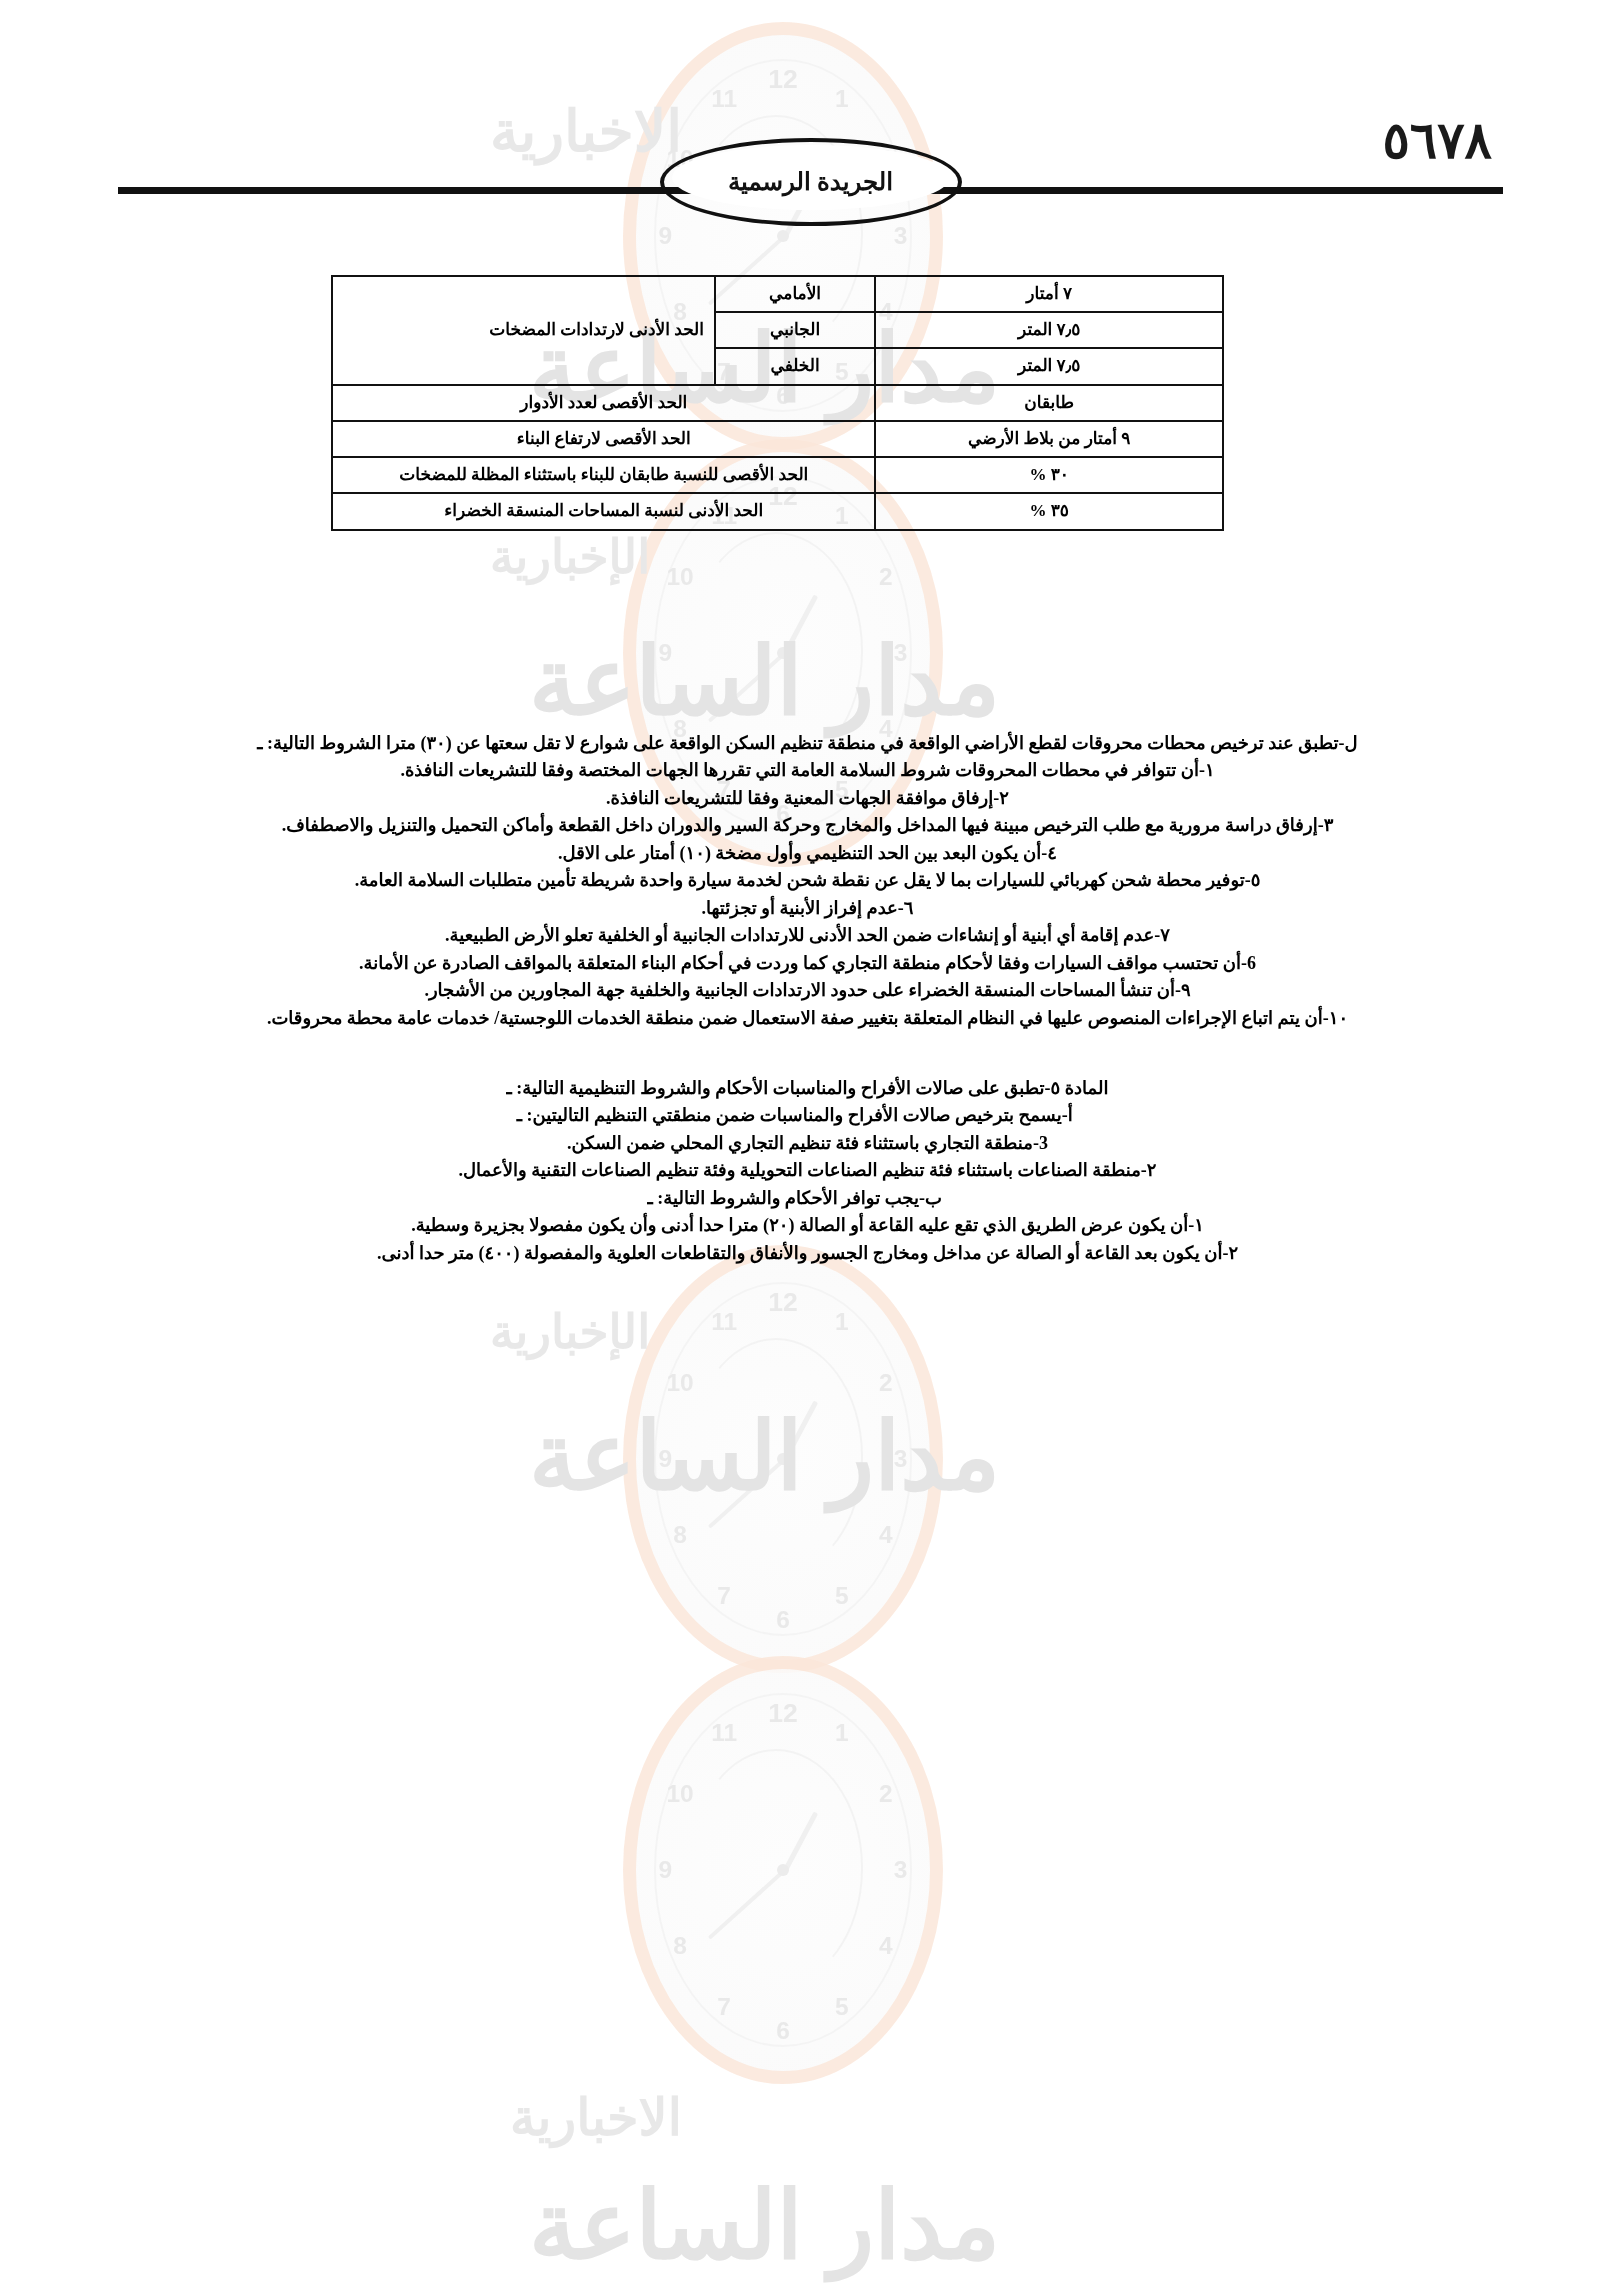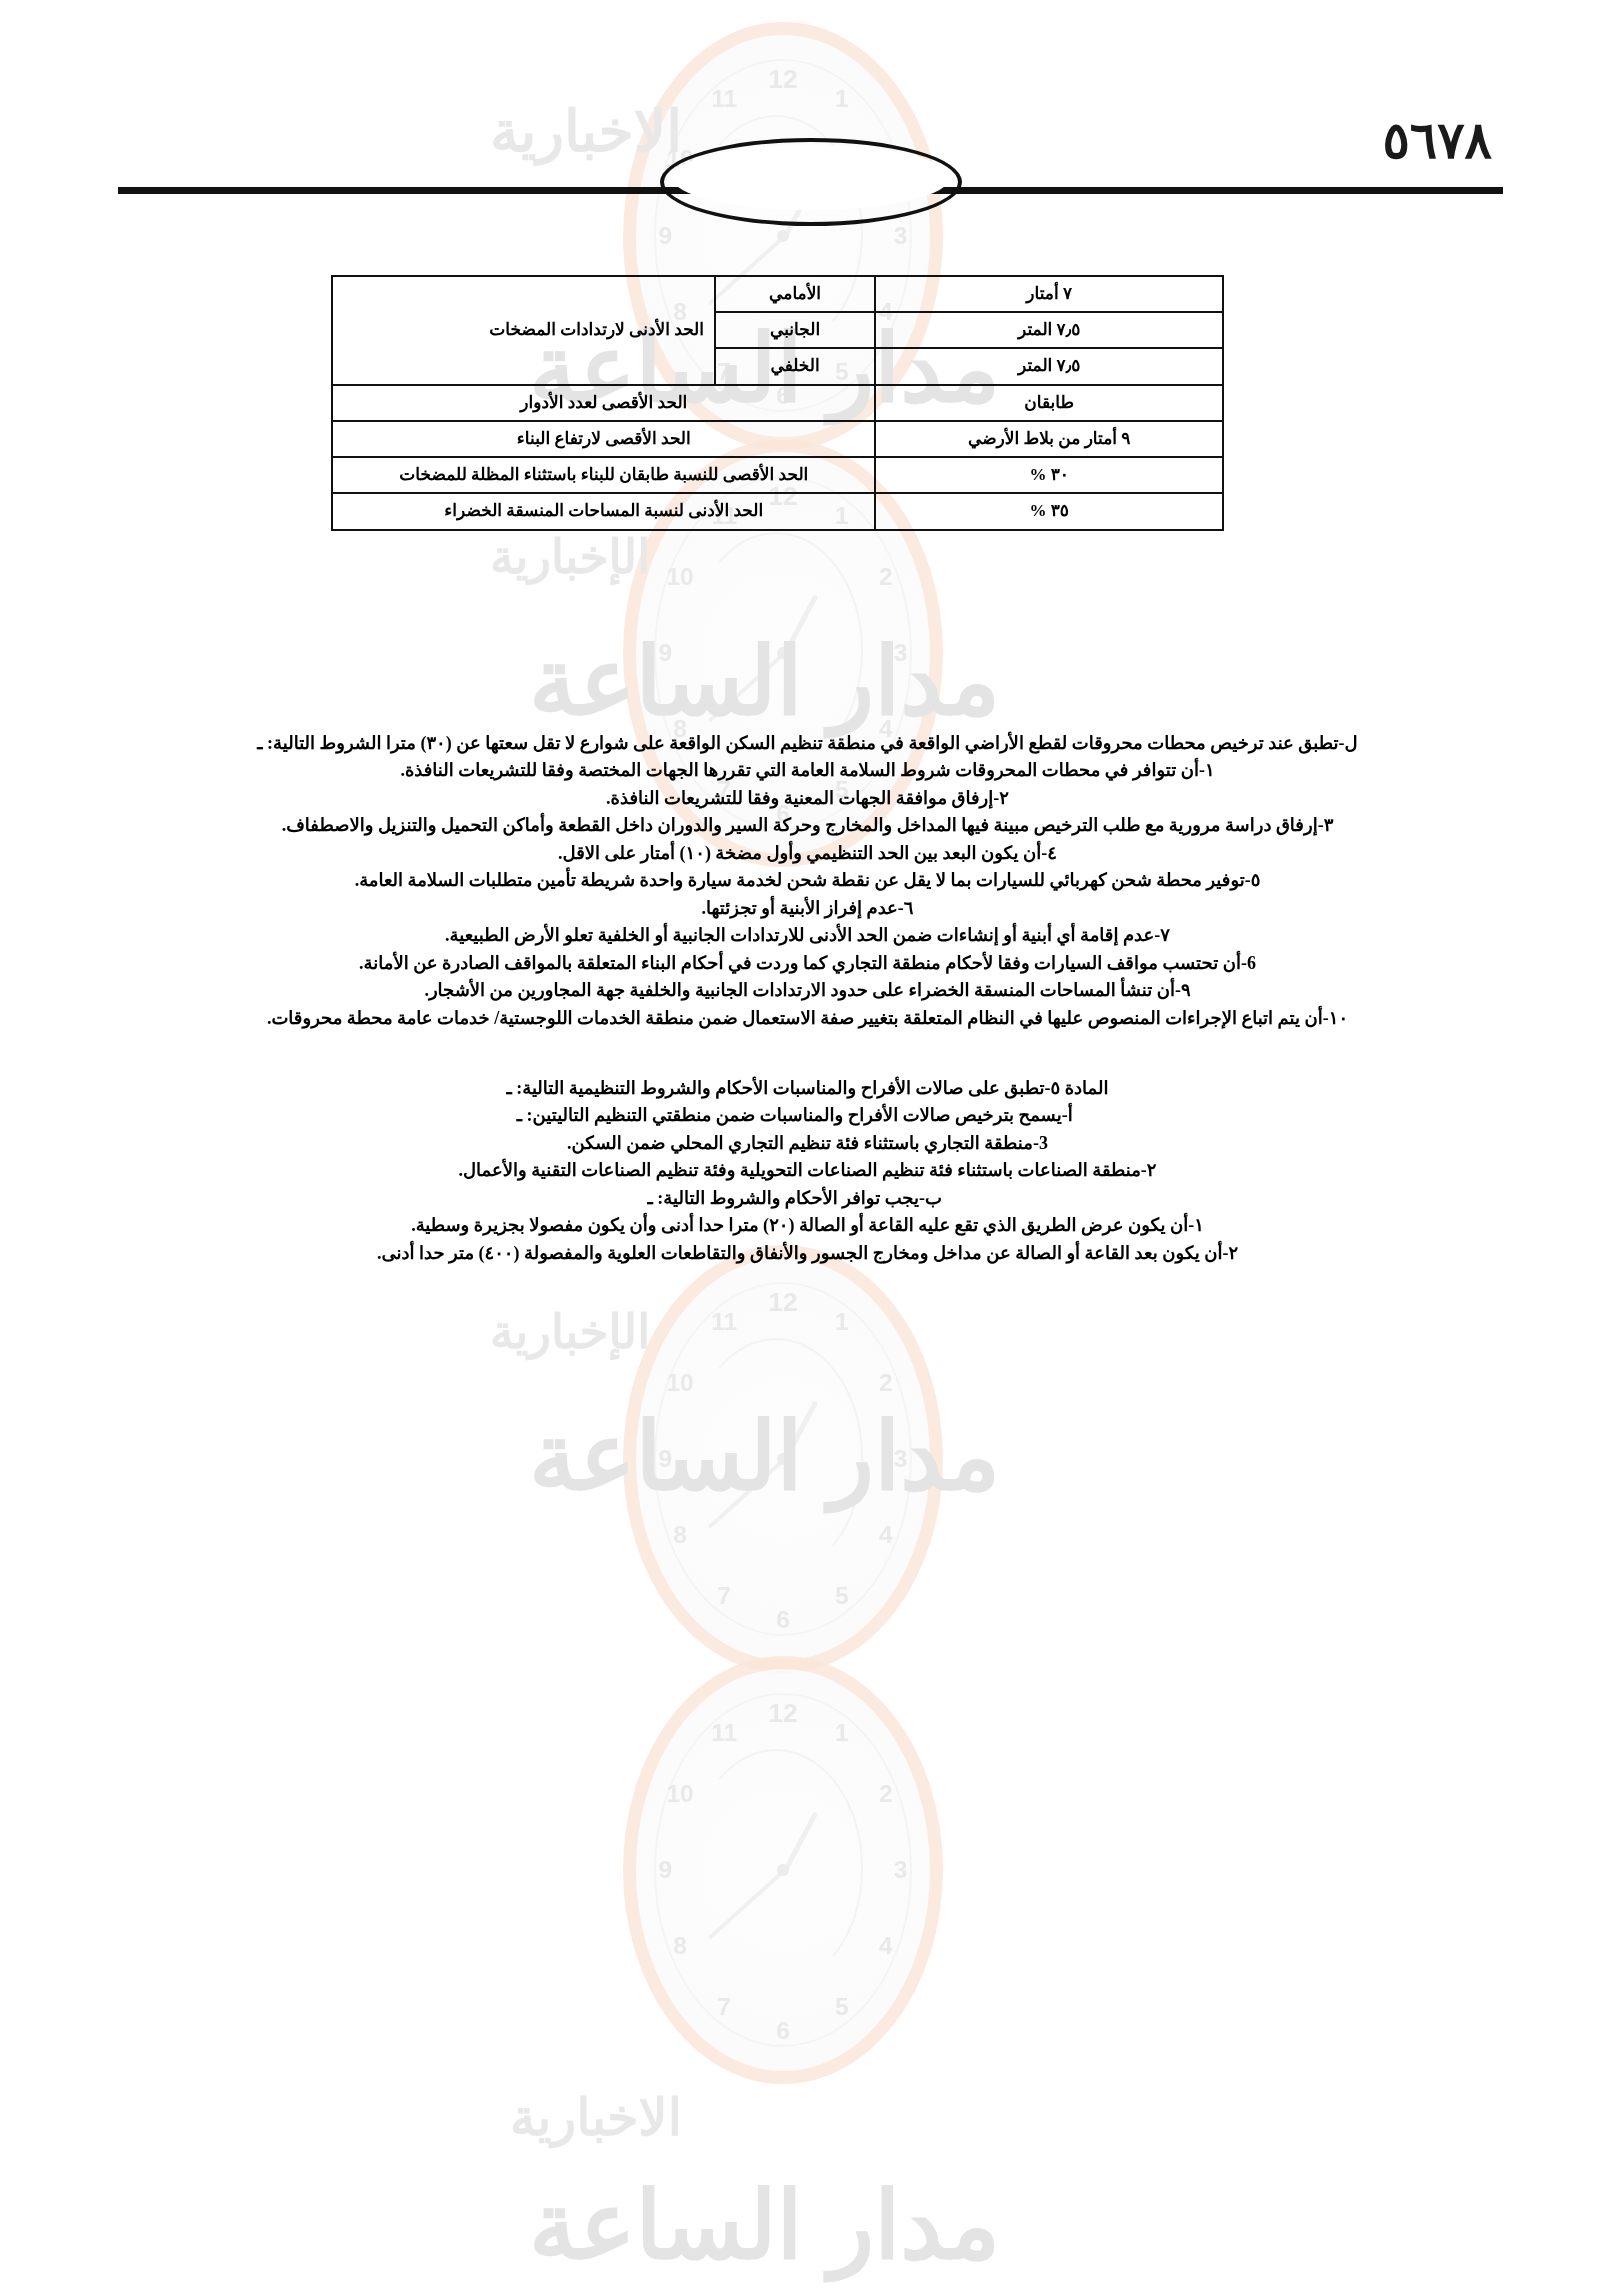--- a/index.html
+++ b/index.html
@@ -297,20 +297,23 @@
 
     <div class="wm-word" style="left:510px; top:2088px; font-size:51px;">الاخبارية</div>
     <div class="wm-word" style="left:529px; top:2171px; font-size:94px; color:#e4e4e4;">مدار الساعة</div>
   </div>
 
   <div class="header-wrap">
     <div class="page-number">٥٦٧٨</div>
     <div class="header-rule"></div>
     <div class="header-oval"></div>
     <div class="header-oval-mask"></div>
+    <div class="header-oval" style="border-color:transparent;">
+      <span class="header-oval-label">الجريدة الرسمية</span>
+    </div>
   </div>
 
   <table class="spec-table">
     <tbody>
       <tr>
         <td class="col-a">٧ أمتار</td>
         <td class="col-b">الأمامي</td>
         <td class="col-c label-cell" rowspan="3">الحد الأدنى لارتدادات المضخات</td>
       </tr>
       <tr>

